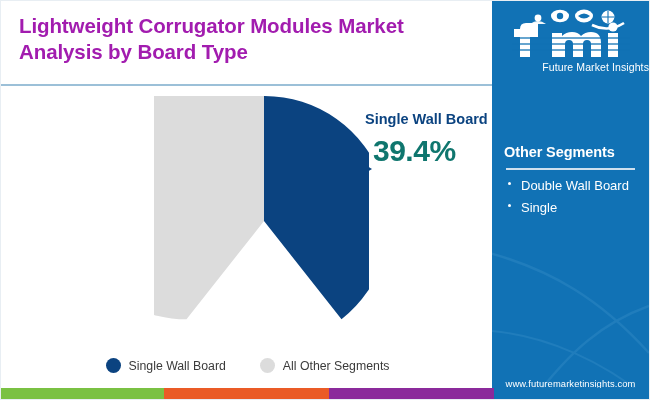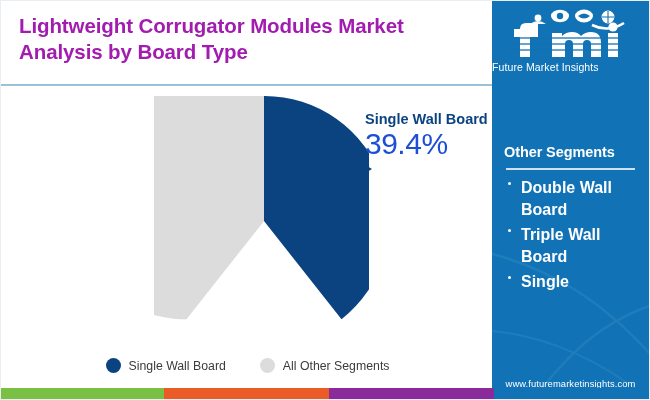--- a/index.html
+++ b/index.html
@@ -61,21 +61,21 @@
   .panel-swoosh {
     position: absolute;
     pointer-events: none;
     opacity: 0.5;
   }
   .logo-block {
     position: absolute;
     left: 0;
     top: 6px;
     width: 157px;
-    text-align: left;
+    text-align: right;
     color: #ffffff;
   }
   .logo-mark {
     display: block;
     margin: 0 auto;
   }
   .logo-tagline {
     display: block;
     margin-top: 2px;
     font-size: 10.5px;
@@ -106,24 +106,23 @@
   }
   .segments-list {
     margin: 0;
     padding: 0;
     list-style: none;
   }
   .segments-list li {
     position: relative;
     padding-left: 17px;
     margin-bottom: 4px;
-    font-size: 16px;
+    font-size: 13px;
     color: #ffffff;
     line-height: 1.35;
-    font-weight: bold;
   }
   .segments-list li .bullet-dot {
     position: absolute;
     left: 4px;
     top: 5px;
     width: 3px;
     height: 3px;
     border-radius: 50%;
     background: #ffffff;
   }
@@ -157,24 +156,24 @@
   }
   .callout-label {
     font-size: 14.5px;
     font-weight: bold;
     color: #0b4380;
     line-height: 1.18;
     margin: 0 0 1px 0;
   }
   .callout-value {
     font-size: 30px;
-    font-weight: normal;
-    color: #1d4ed8;
+    font-weight: bold;
+    color: #0f766e;
     line-height: 1;
-    margin: 0;
+    margin: 8px;
     letter-spacing: -0.5px;
   }
   .callout-arrow {
     position: absolute;
     left: 325px;
     top: 160px;
   }
 
   
   .legend {
@@ -296,24 +295,20 @@
     <div class="segments-box">
       <h2 class="segments-title">Other Segments</h2>
       <div class="segments-rule"></div>
       <ul class="segments-list">
         <li>
           <span class="bullet-dot"></span>
           <span>Double Wall Board</span>
         </li>
         <li>
           <span class="bullet-dot"></span>
-          <span>Triple Wall Board</span>
-        </li>
-        <li>
-          <span class="bullet-dot"></span>
           <span>Single</span>
         </li>
       </ul>
     </div>
 
     <div class="site-url">www.futuremarketinsights.com</div>
   </div>
 
   <div class="bottom-strip">
     <div class="strip-seg" style="width:163px;background:#7ac143;"></div>

